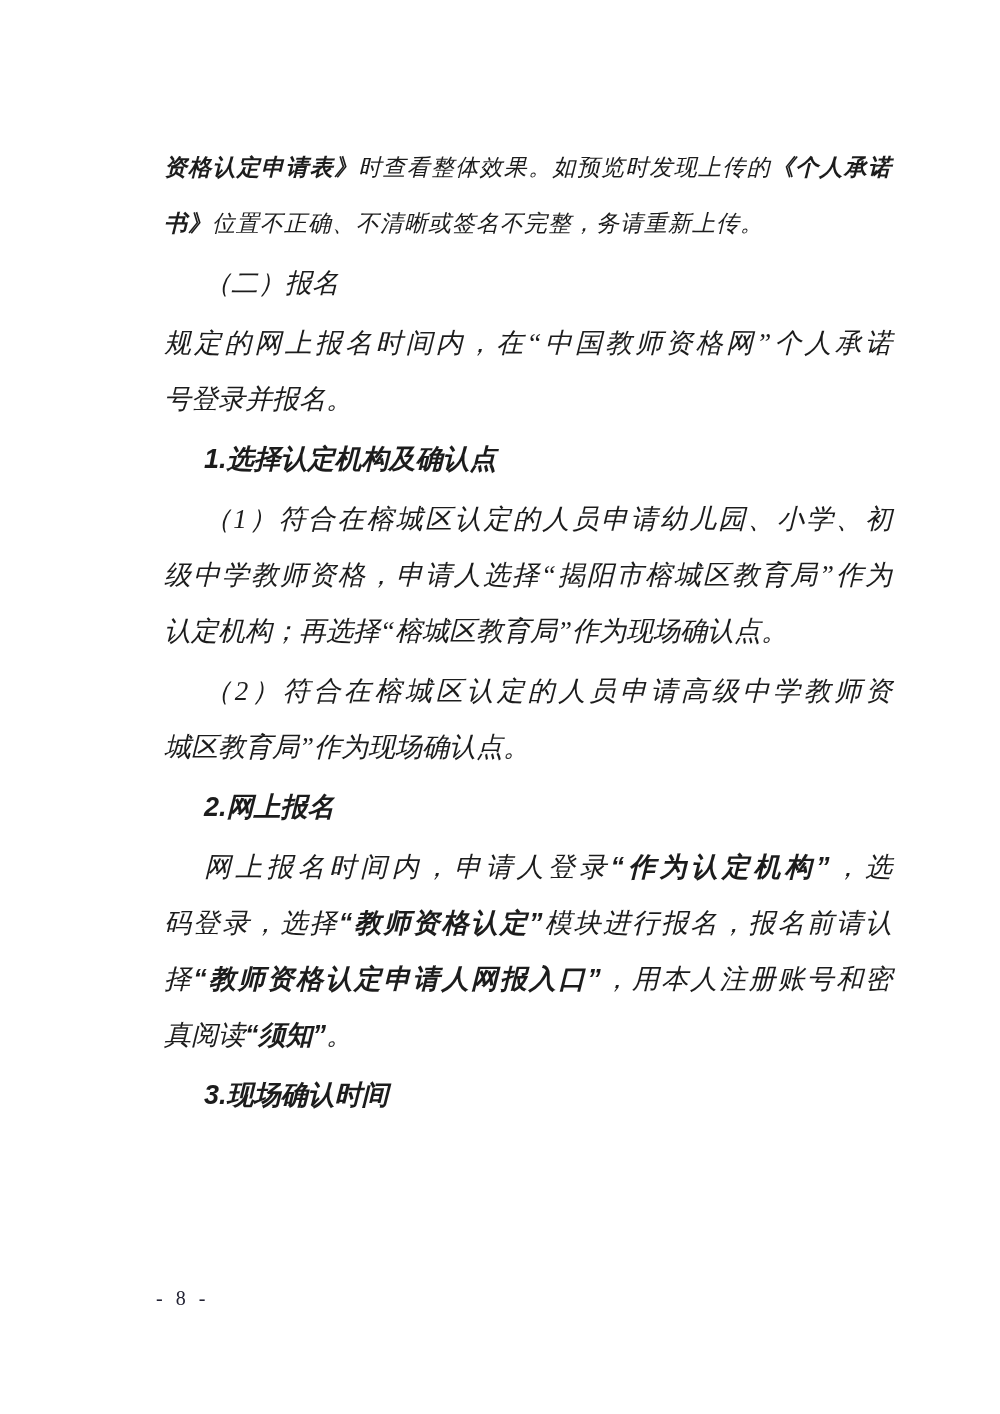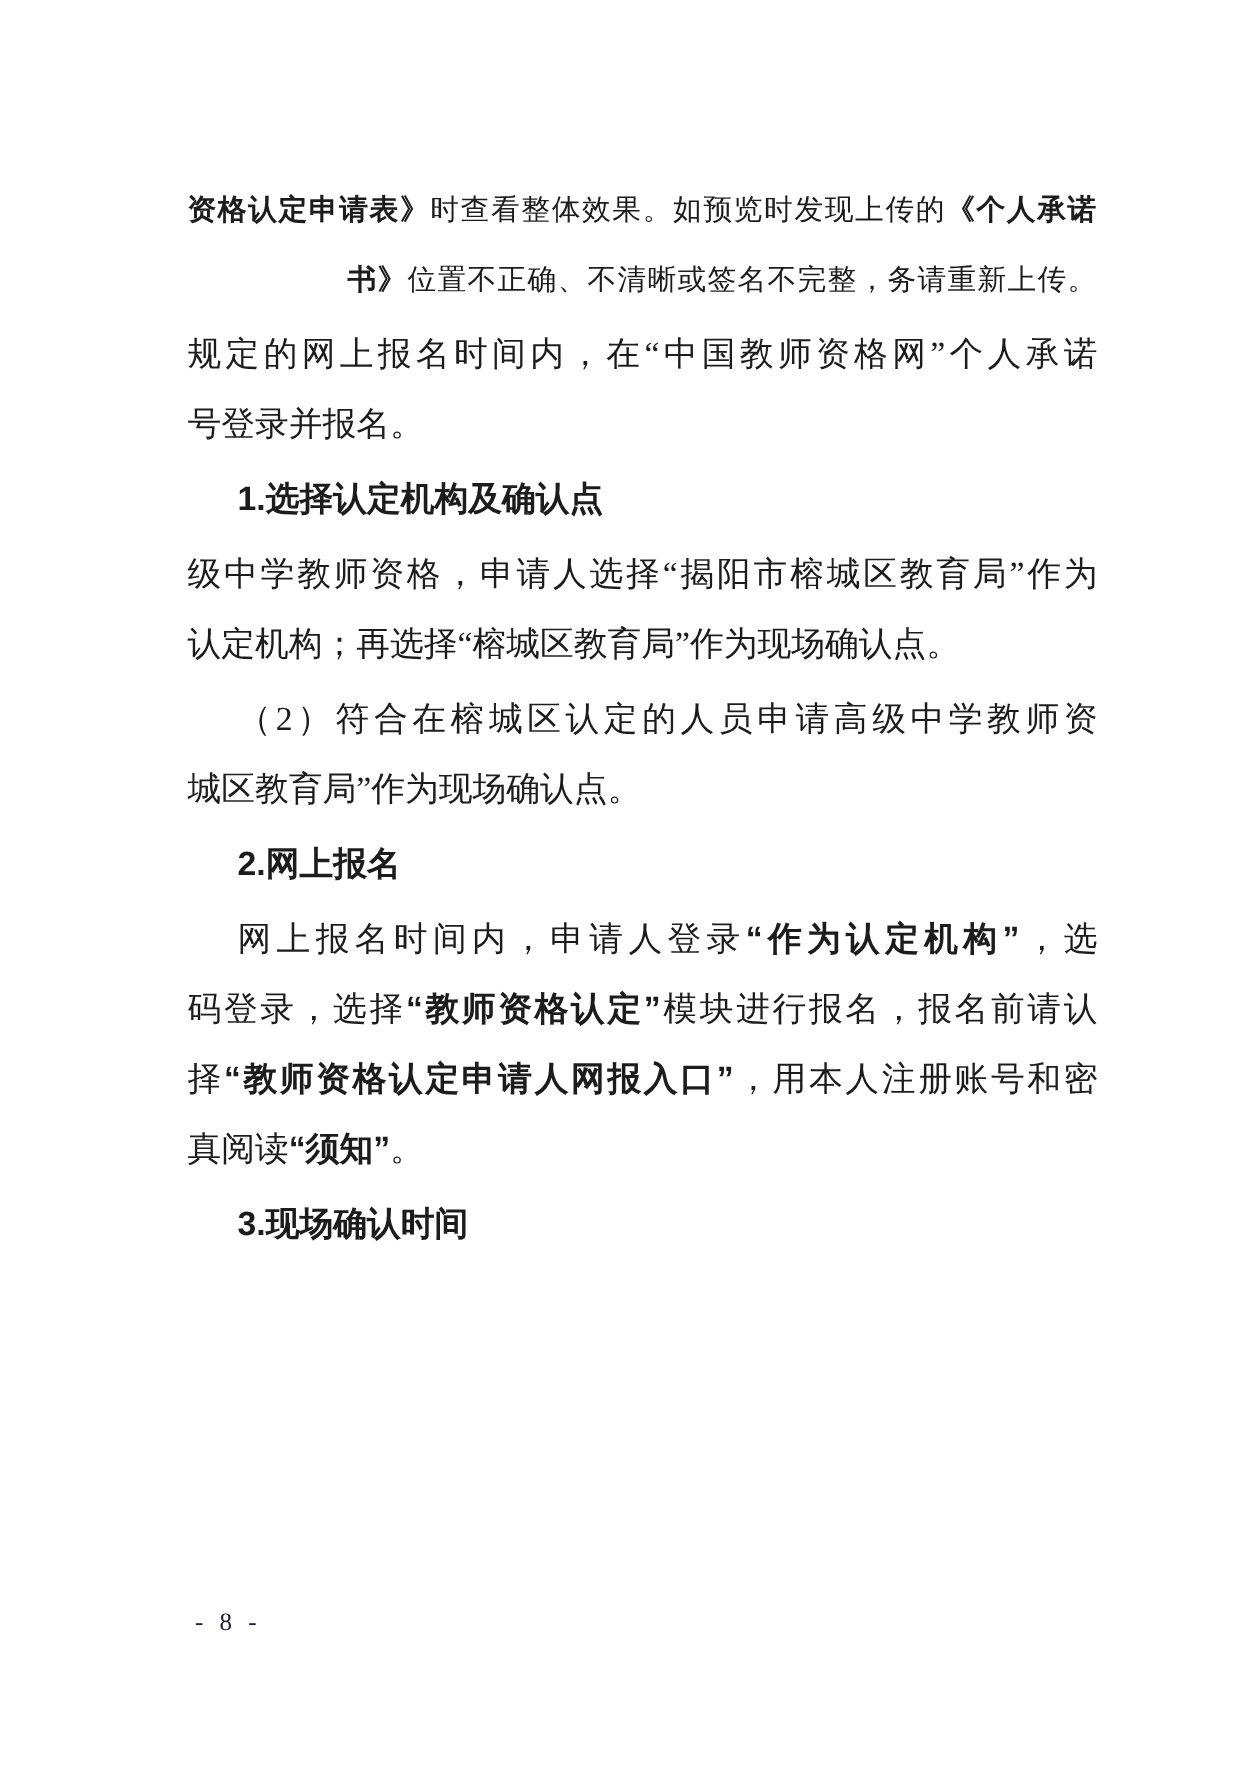--- a/index.html
+++ b/index.html
@@ -11,37 +11,37 @@
     position: relative;
     width: 1000px;
     height: 1414px;
     background: #ffffff;
     overflow: hidden;
     font-family: "Liberation Serif", "DejaVu Serif", serif;
     color: #1c1c1c;
   }
   .content {
     position: absolute;
-    left: 150px;
+    left: 164px;
     top: 139px;
     width: 728px;
+    font-style: italic;
   }
   .para {
     margin: 0 0 4px 0;
   }
   .line {
     height: 56px;
     line-height: 56px;
     font-size: 27px;
     white-space: nowrap;
   }
   .para-continuation .line {
     font-size: 23px;
     letter-spacing: 1px;
-    text-align: right;
   }
   .line.fill {
     white-space: normal;
     text-align: justify;
     text-align-last: justify;
   }
   .line.first-indent {
     text-indent: 40px;
   }
   .run {
@@ -64,28 +64,32 @@
 </style>
 </head>
 <body>
 
 <div class="page">
   <div class="content">
       <div class="para para-continuation">
         <div class="line fill"><span class="run run-bold">资格认定申请表》</span><span class="run">时查看整体效果。如预览时发现上传的</span><span class="run run-bold">《个人承诺</span></div>
         <div class="line"><span class="run run-bold">书》</span><span class="run">位置不正确、不清晰或签名不完整，务请重新上传。</span></div>
       </div>
+      <div class="para para-subheading">
+        <div class="line first-indent"><span class="run">（二）报名</span></div>
+      </div>
       <div class="para para-body">
         <div class="line fill"><span class="run">规定的网上报名时间内，在“中国教师资格网”个人承诺</span></div>
         <div class="line"><span class="run">号登录并报名。</span></div>
       </div>
       <div class="para para-heading">
         <div class="line first-indent"><span class="run run-bold">1.选择认定机构及确认点</span></div>
       </div>
       <div class="para para-body">
+        <div class="line fill first-indent"><span class="run">（1）符合在榕城区认定的人员申请幼儿园、小学、初</span></div>
         <div class="line fill"><span class="run">级中学教师资格，申请人选择“揭阳市榕城区教育局”作为</span></div>
         <div class="line"><span class="run">认定机构；再选择“榕城区教育局”作为现场确认点。</span></div>
       </div>
       <div class="para para-body">
         <div class="line fill first-indent"><span class="run">（2）符合在榕城区认定的人员申请高级中学教师资</span></div>
         <div class="line"><span class="run">城区教育局”作为现场确认点。</span></div>
       </div>
       <div class="para para-heading">
         <div class="line first-indent"><span class="run run-bold">2.网上报名</span></div>
       </div>

